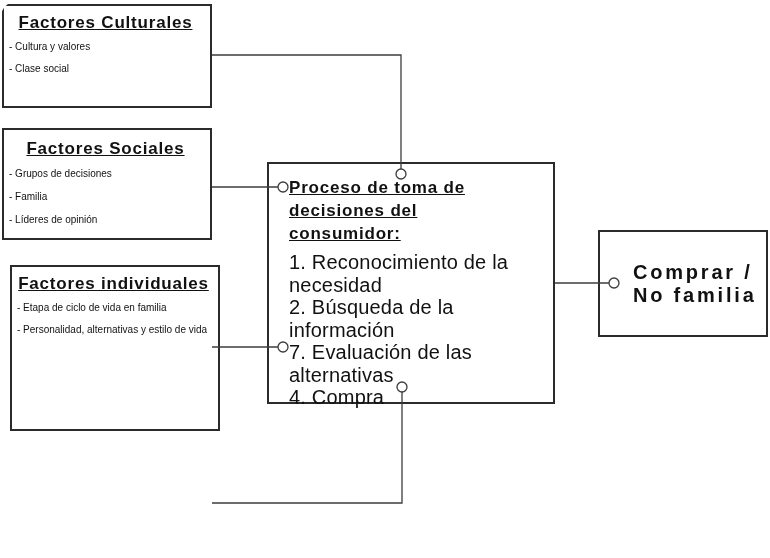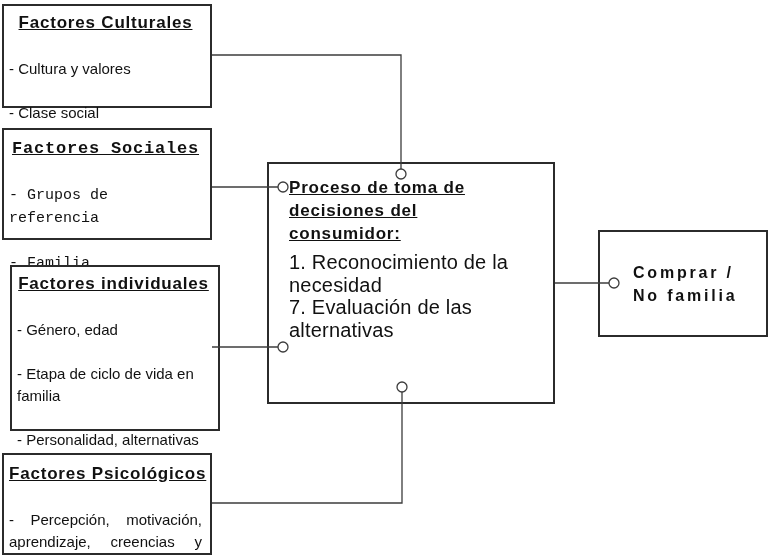--- a/index.html
+++ b/index.html
@@ -3,46 +3,46 @@
 <meta charset="utf-8">
 <style>
   html,body{margin:0;padding:0;background:#ffffff;}
   #canvas{
     position:relative;
     width:770px;height:558px;
     background:var(--background,#fff);
     font-family:"Liberation Sans","DejaVu Sans",sans-serif;
     color:var(--text,#111);
     overflow:hidden;
+    border-radius:20px;
   }
   .box{
     position:absolute;
     box-sizing:border-box;
     background:#ffffff;
     border:2px solid var(--box_border,#2b2b2b);
   }
   
   #box-cultural     {left:2px;  top:4px;   width:210px; height:104px; padding:4px 8px 0 5px;}
-  #box-social       {left:2px;  top:128px; width:210px; height:112px; padding:6px 8px 0 5px;font-family:Liberation Mono, monospace;}
+  #box-social       {left:2px;  top:128px; width:210px; height:112px; padding:6px 8px 0 5px;}
   #box-individual   {left:10px;  top:265px; width:210px; height:166px; padding:4px 8px 12px 5px;}
   #box-psychological{left:2px;  top:453px; width:210px; height:102px; padding:6px 8px 0 5px;}
   .factor-title{
     font-weight:bold;
     font-size:17px;
     letter-spacing:.8px;
     text-decoration:underline;
     text-align:center;
     white-space:nowrap;
     line-height:26px;
   }
   .factor-item{
-    font-size:15px;
+    font-size:10px;
     line-height:22px;
     text-align:left;
-    margin-top:22px;
   }
   #box-social .factor-item{line-height:23px;}
   #box-psychological .factor-item{text-align:justify;}
   
   #box-process{
     left:267px; top:162px; width:288px; height:242px;
     padding:12px 24px 0 20px;
   }
   .process-title{
     font-weight:bold;
@@ -58,21 +58,21 @@
     line-height:22.5px;
   }
   
   #box-outcome{
     left:598px; top:230px; width:170px; height:107px;
     display:flex; flex-direction:column; justify-content:center;
     padding-left:33px;
   }
   .outcome-line{
     font-weight:bold;
-    font-size:16px;
+    font-size:20px;
     letter-spacing:2.8px;
     line-height:23px;
   }
   
   #connectors{
     position:absolute; left:0; top:0;
     width:770px; height:558px;
     pointer-events:none;
   }
   #connectors polyline{
@@ -92,41 +92,38 @@
 <div id="canvas">
 
   <div class="box" id="box-cultural">
     <div class="factor-title">Factores Culturales</div>
     <div class="factor-item">- Cultura y valores</div>
     <div class="factor-item">- Clase social</div>
   </div>
 
   <div class="box" id="box-social">
     <div class="factor-title">Factores Sociales</div>
-    <div class="factor-item">- Grupos de referencia</div>
+    <div class="factor-item">- Grupos de decisiones</div>
     <div class="factor-item">- Familia</div>
     <div class="factor-item">- Líderes de opinión</div>
   </div>
 
   <div class="box" id="box-individual">
     <div class="factor-title">Factores individuales</div>
-    <div class="factor-item">- Género, edad</div>
     <div class="factor-item">- Etapa de ciclo de vida en familia</div>
     <div class="factor-item">- Personalidad, alternativas y estilo de vida</div>
   </div>
 
-  <div class="box" id="box-psychological">
-    <div class="factor-title">Factores Psicológicos</div>
-    <div class="factor-item">- Percepción, motivación, aprendizaje, creencias y actitudes</div>
-  </div>
 
   <div class="box" id="box-process">
     <div class="process-title">Proceso de toma de decisiones del consumidor:</div>
     <div class="process-step">1. Reconocimiento de la necesidad</div>
+    <div class="process-step">2. Búsqueda de la información</div>
     <div class="process-step">7. Evaluación de las alternativas</div>
+    <div class="process-step">4. Compra</div>
   </div>
 
   <div class="box" id="box-outcome">
     <div class="outcome-line">Comprar /</div>
     <div class="outcome-line">No familia</div>
   </div>
 
   <svg id="connectors" viewBox="0 0 770 558" xmlns="http://www.w3.org/2000/svg">
 
     <polyline points="212,55 401,55 401,169"></polyline>

